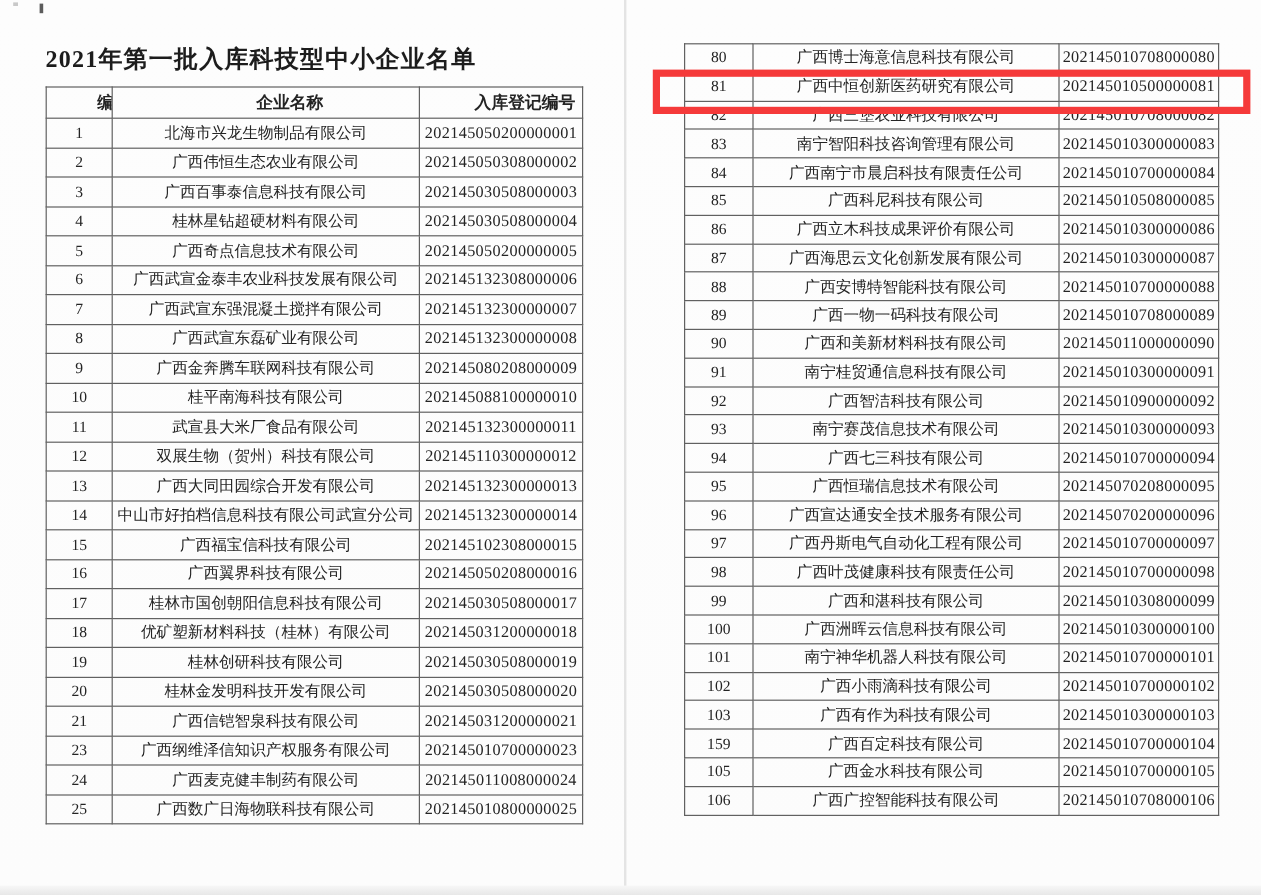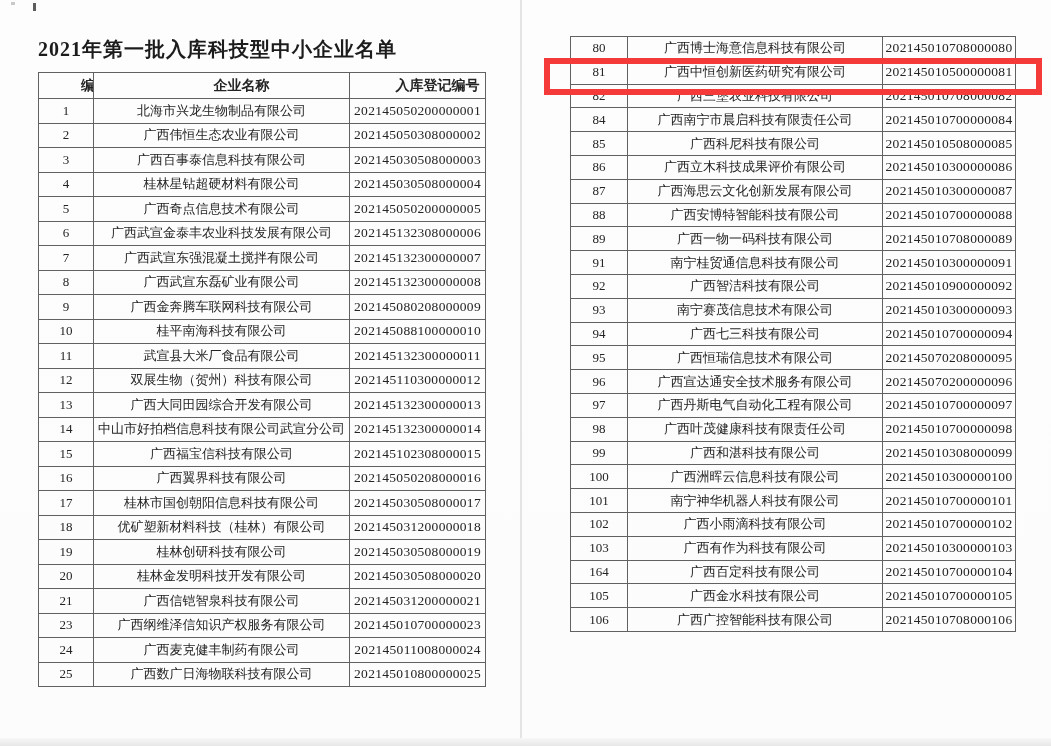--- a/index.html
+++ b/index.html
@@ -268,20 +268,25 @@
           <td class="c0">81</td>
           <td class="c1">广西中恒创新医药研究有限公司</td>
           <td class="c2">202145010500000081</td>
         </tr>
         <tr>
           <td class="c0">82</td>
           <td class="c1">广西三堡农业科技有限公司</td>
           <td class="c2">202145010708000082</td>
         </tr>
         <tr>
+          <td class="c0">83</td>
+          <td class="c1">南宁智阳科技咨询管理有限公司</td>
+          <td class="c2">202145010300000083</td>
+        </tr>
+        <tr>
           <td class="c0">84</td>
           <td class="c1">广西南宁市晨启科技有限责任公司</td>
           <td class="c2">202145010700000084</td>
         </tr>
         <tr>
           <td class="c0">85</td>
           <td class="c1">广西科尼科技有限公司</td>
           <td class="c2">202145010508000085</td>
         </tr>
         <tr>
@@ -298,20 +303,25 @@
           <td class="c0">88</td>
           <td class="c1">广西安博特智能科技有限公司</td>
           <td class="c2">202145010700000088</td>
         </tr>
         <tr>
           <td class="c0">89</td>
           <td class="c1">广西一物一码科技有限公司</td>
           <td class="c2">202145010708000089</td>
         </tr>
         <tr>
+          <td class="c0">90</td>
+          <td class="c1">广西和美新材料科技有限公司</td>
+          <td class="c2">202145011000000090</td>
+        </tr>
+        <tr>
           <td class="c0">91</td>
           <td class="c1">南宁桂贸通信息科技有限公司</td>
           <td class="c2">202145010300000091</td>
         </tr>
         <tr>
           <td class="c0">92</td>
           <td class="c1">广西智洁科技有限公司</td>
           <td class="c2">202145010900000092</td>
         </tr>
         <tr>
@@ -363,21 +373,21 @@
           <td class="c0">102</td>
           <td class="c1">广西小雨滴科技有限公司</td>
           <td class="c2">202145010700000102</td>
         </tr>
         <tr>
           <td class="c0">103</td>
           <td class="c1">广西有作为科技有限公司</td>
           <td class="c2">202145010300000103</td>
         </tr>
         <tr>
-          <td class="c0">164</td>
+          <td class="c0">159</td>
           <td class="c1">广西百定科技有限公司</td>
           <td class="c2">202145010700000104</td>
         </tr>
         <tr>
           <td class="c0">105</td>
           <td class="c1">广西金水科技有限公司</td>
           <td class="c2">202145010700000105</td>
         </tr>
         <tr>
           <td class="c0">106</td>

